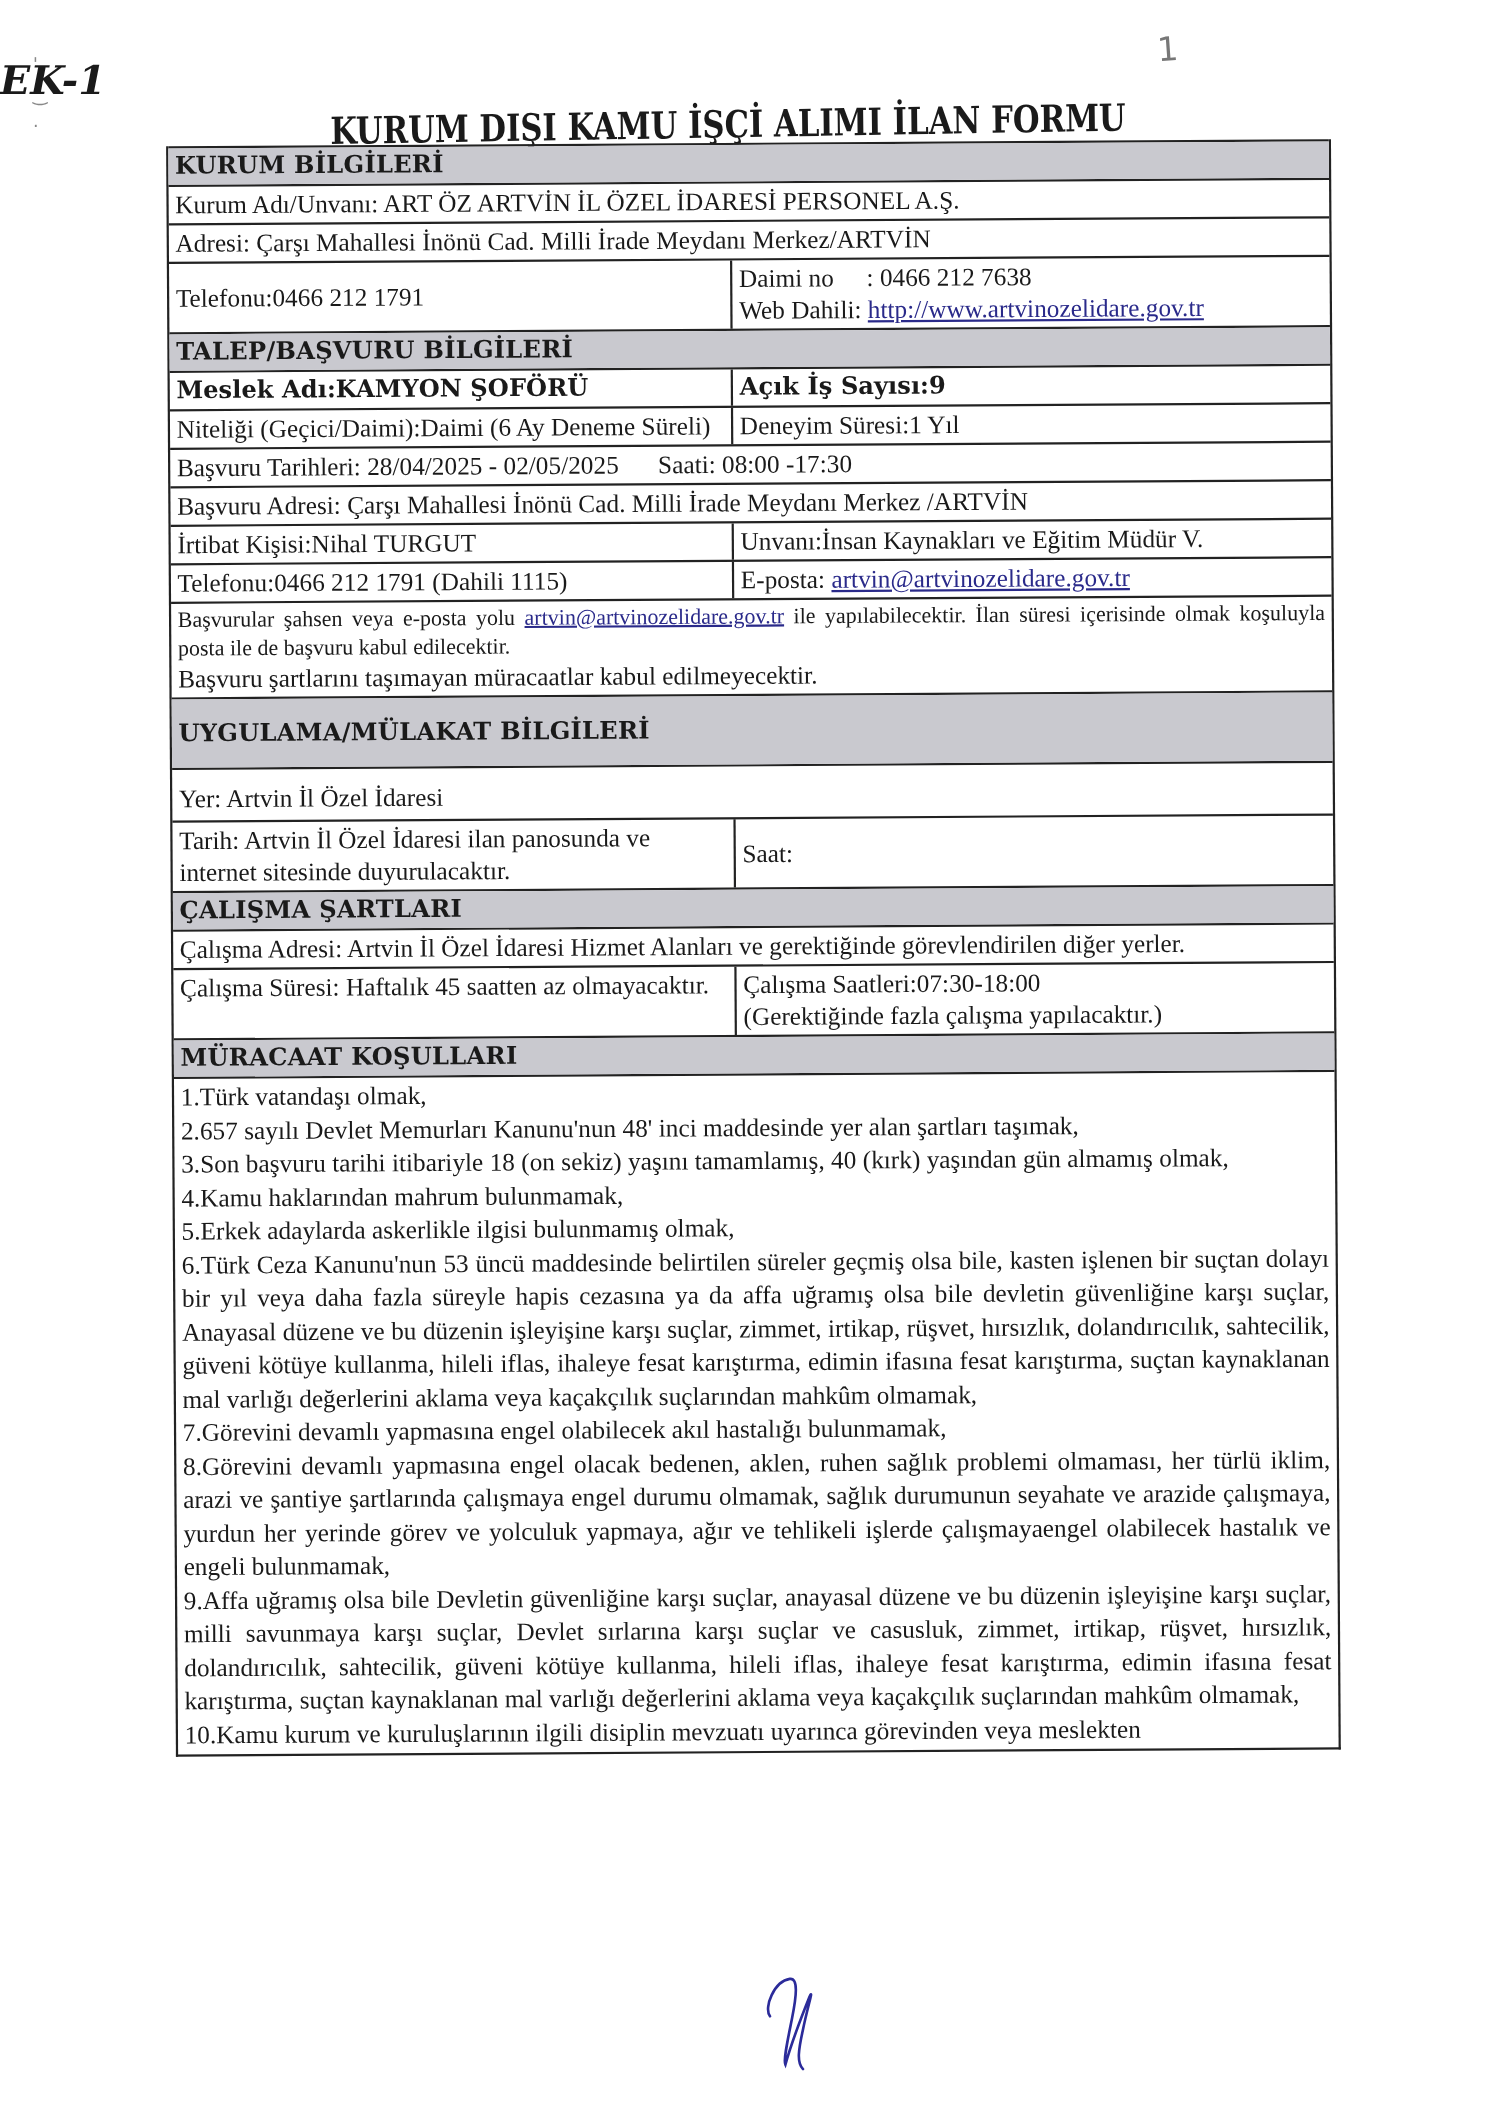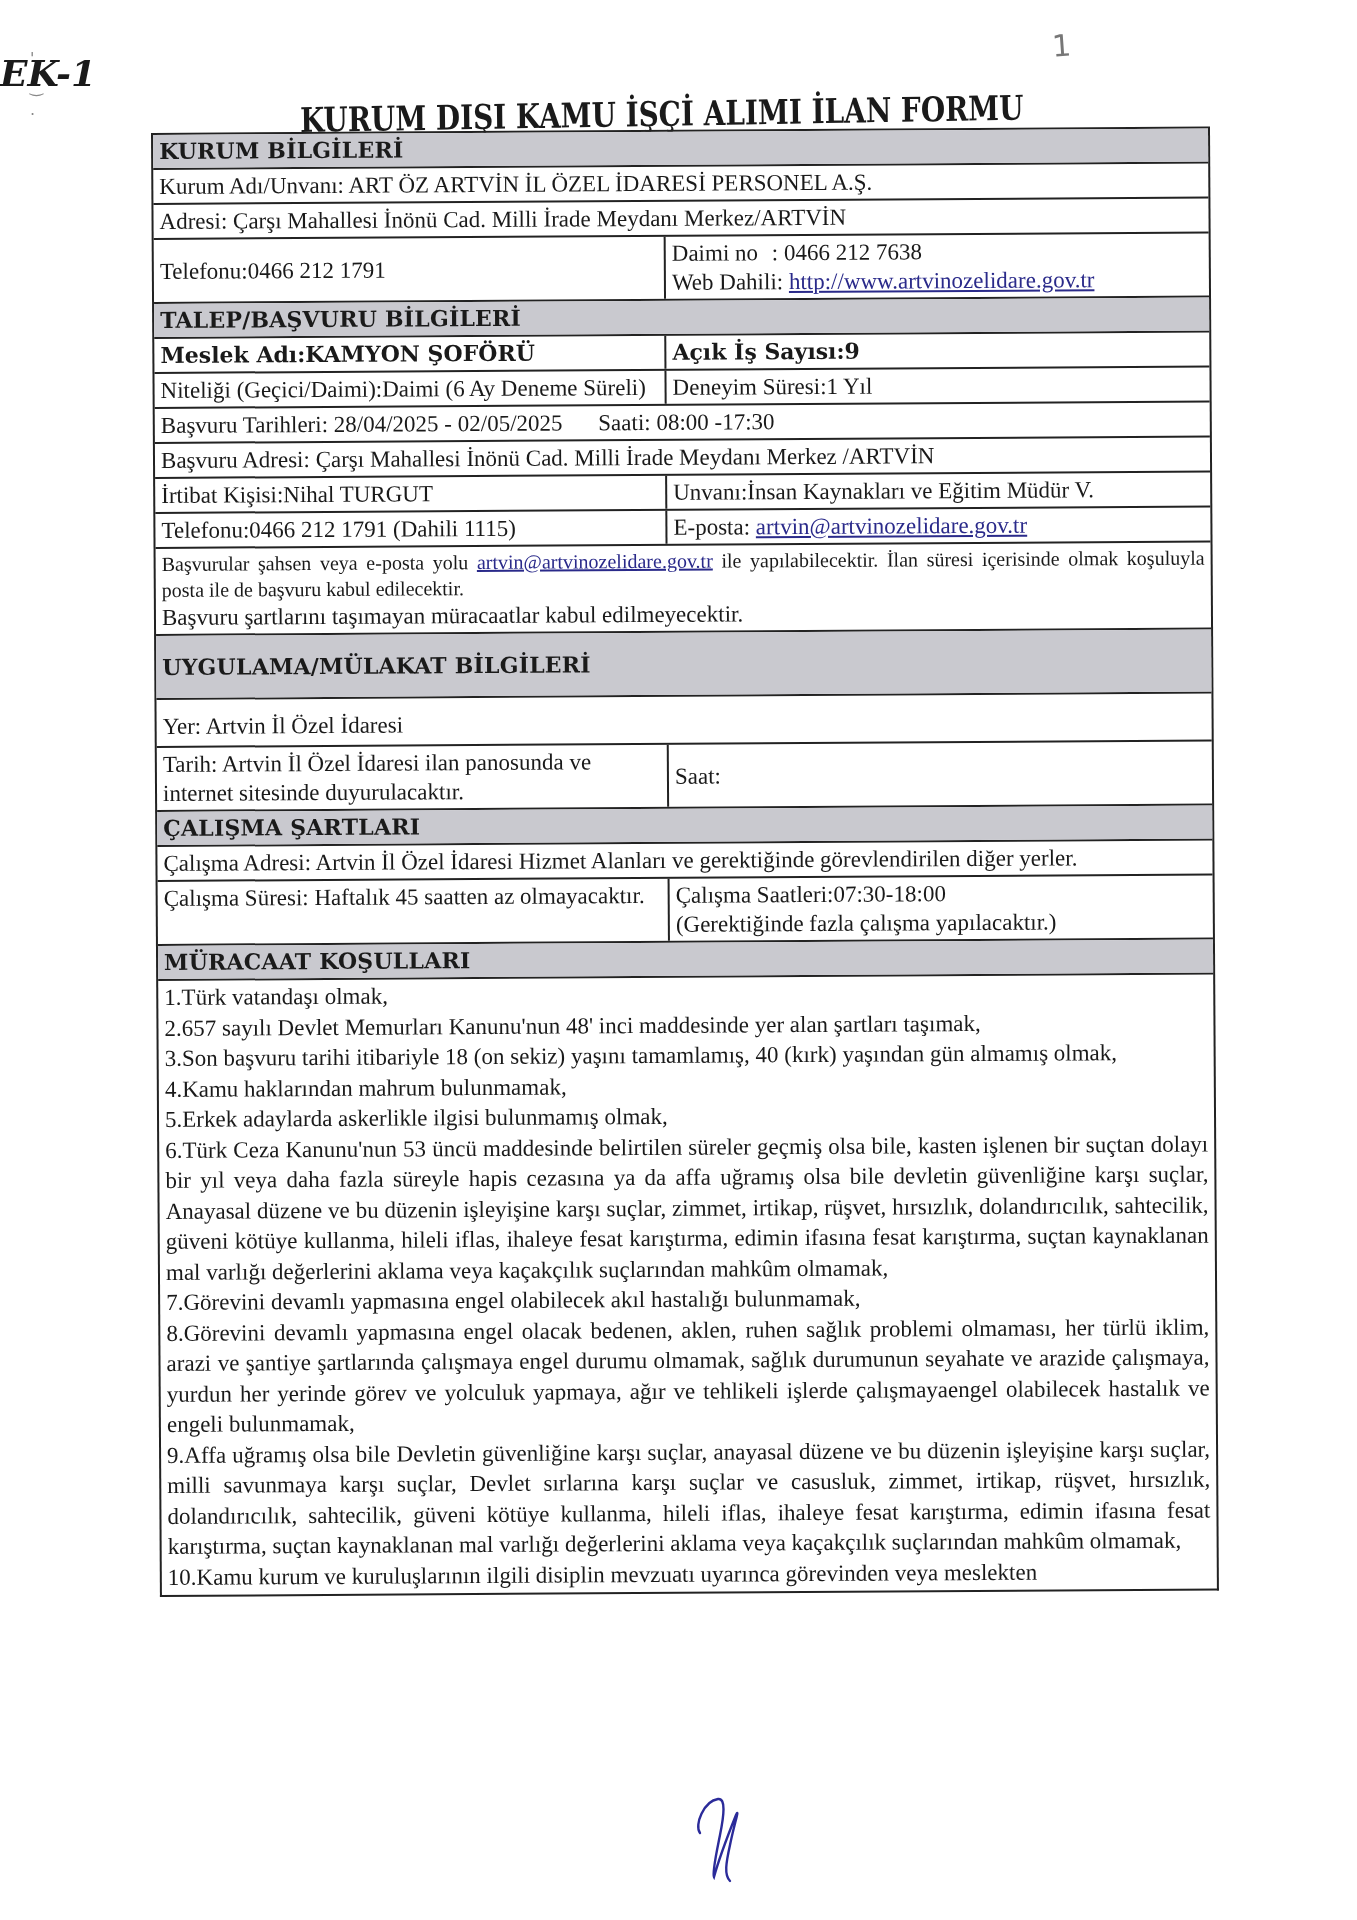--- a/index.html
+++ b/index.html
@@ -56,21 +56,21 @@
     <div class="cell full">Kurum Adı/Unvanı: ART ÖZ ARTVİN İL ÖZEL İDARESİ PERSONEL A.Ş.</div>
   </div>
   <div class="row">
     <div class="cell full">Adresi: Çarşı Mahallesi İnönü Cad. Milli İrade Meydanı Merkez/ARTVİN</div>
   </div>
   <div class="row">
     <div class="cell left v-center">Telefonu:0466 212 1791</div>
     <div class="cell right">
       <div>
         <span>Daimi no</span>
-        <span style="margin-left:8px;">: 0466 212 7638</span>
+        <span style="margin-left:24px;">: 0466 212 7638</span>
       </div>
       <div>
         <span>Web Dahili: </span><span class="link">http://www.artvinozelidare.gov.tr</span>
       </div>
     </div>
   </div>
 
   <div class="row">
     <div class="cell full section">TALEP/BAŞVURU BİLGİLERİ</div>
   </div>

